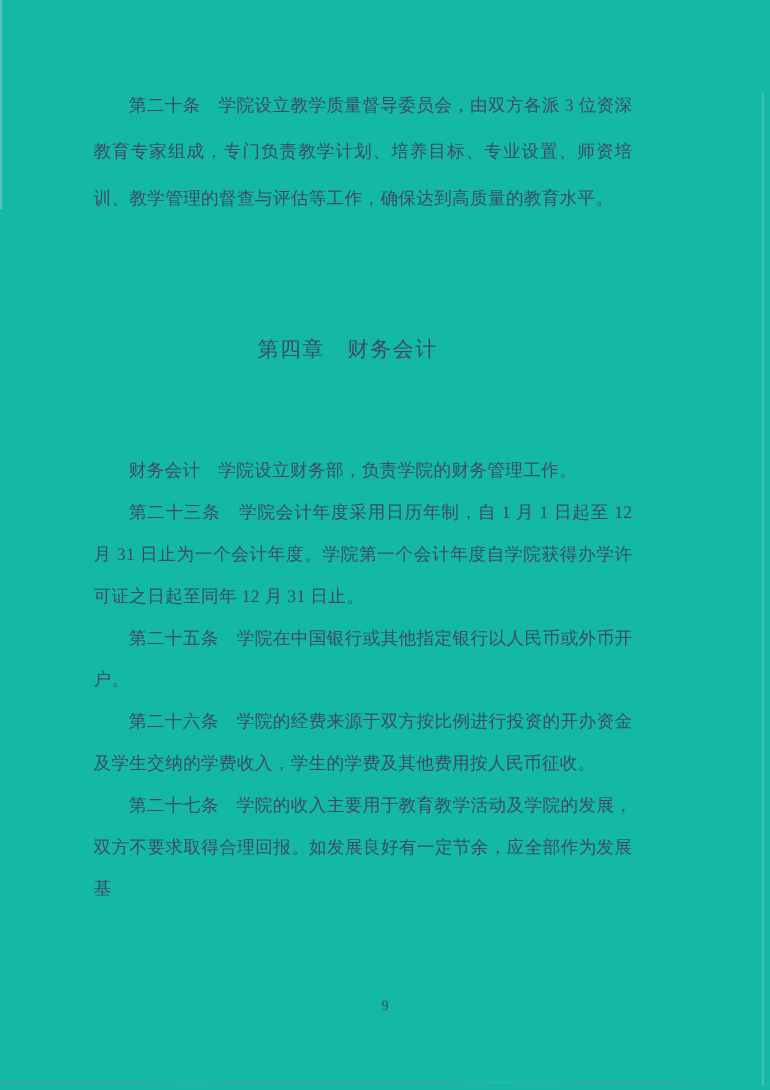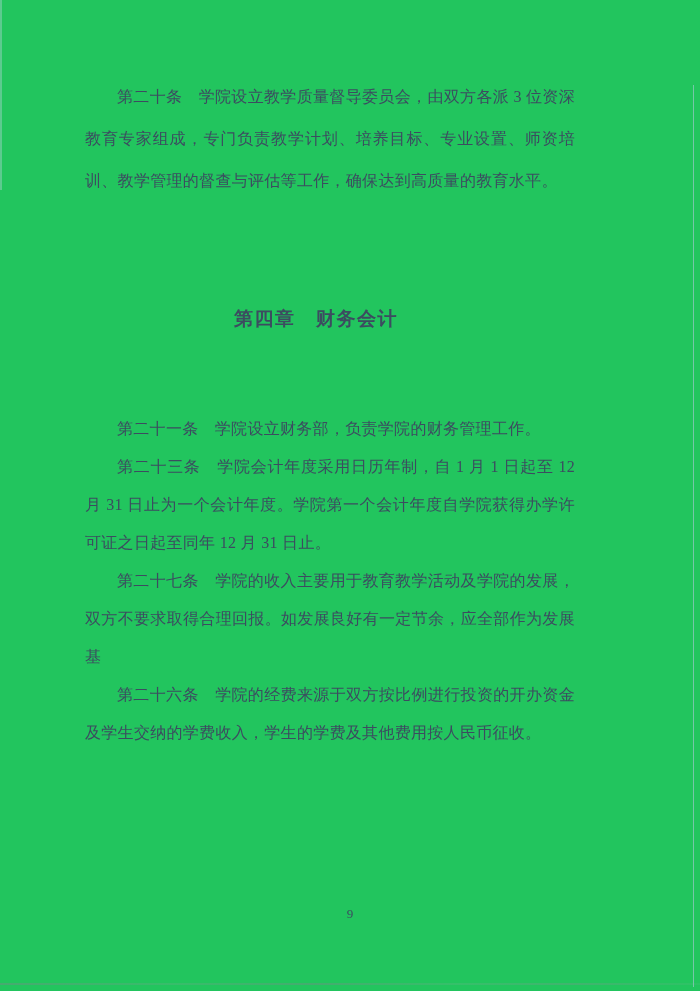--- a/index.html
+++ b/index.html
@@ -28,21 +28,21 @@
     line-height: 38px;
     text-indent: 2em;
     margin: 0;
     letter-spacing: 0.3px;
   }
   .para.lead {
     line-height: 42px;
   }
   .heading {
     font-size: 19px;
-    font-weight: bold;
+    font-weight: normal;
     text-align: center;
     line-height: 34px;
     margin: 100px 0 74px 0;
     position: relative;
     left: -14px;
     letter-spacing: 1.5px;
     text-indent: 0;
   }
   .page-number {
     position: absolute;
@@ -81,26 +81,27 @@
       rgba(150, 155, 162, 0.18) 25%,
       rgba(125, 130, 138, 0.38) 45%,
       rgba(160, 165, 172, 0.15) 65%,
       rgba(135, 140, 148, 0.30) 82%,
       rgba(170, 175, 182, 0.08) 100%);
   }
 </style>
 </head>
 <body>
 
-<div class="page" style="background: #22c55e;">
+<div class="page" style="background: #14b8a6;">
   <div class="doc">
       <div class="para lead">第二十条　学院设立教学质量督导委员会，由双方各派 3 位资深教育专家组成，专门负责教学计划、培养目标、专业设置、师资培训、教学管理的督查与评估等工作，确保达到高质量的教育水平。</div>
       <div class="heading">第四章　财务会计</div>
-      <div class="para">第二十一条　学院设立财务部，负责学院的财务管理工作。</div>
+      <div class="para">财务会计　学院设立财务部，负责学院的财务管理工作。</div>
       <div class="para">第二十三条　学院会计年度采用日历年制，自 1 月 1 日起至 12 月 31 日止为一个会计年度。学院第一个会计年度自学院获得办学许可证之日起至同年 12 月 31 日止。</div>
+      <div class="para">第二十五条　学院在中国银行或其他指定银行以人民币或外币开户。</div>
+      <div class="para">第二十六条　学院的经费来源于双方按比例进行投资的开办资金及学生交纳的学费收入，学生的学费及其他费用按人民币征收。</div>
       <div class="para">第二十七条　学院的收入主要用于教育教学活动及学院的发展，双方不要求取得合理回报。如发展良好有一定节余，应全部作为发展基</div>
-      <div class="para">第二十六条　学院的经费来源于双方按比例进行投资的开办资金及学生交纳的学费收入，学生的学费及其他费用按人民币征收。</div>
     </div>
   <div class="page-number">9</div>
   <div class="edge-right"></div>
   <div class="edge-left"></div>
   <div class="edge-bottom"></div>
 </div>
 
 </body></html>

